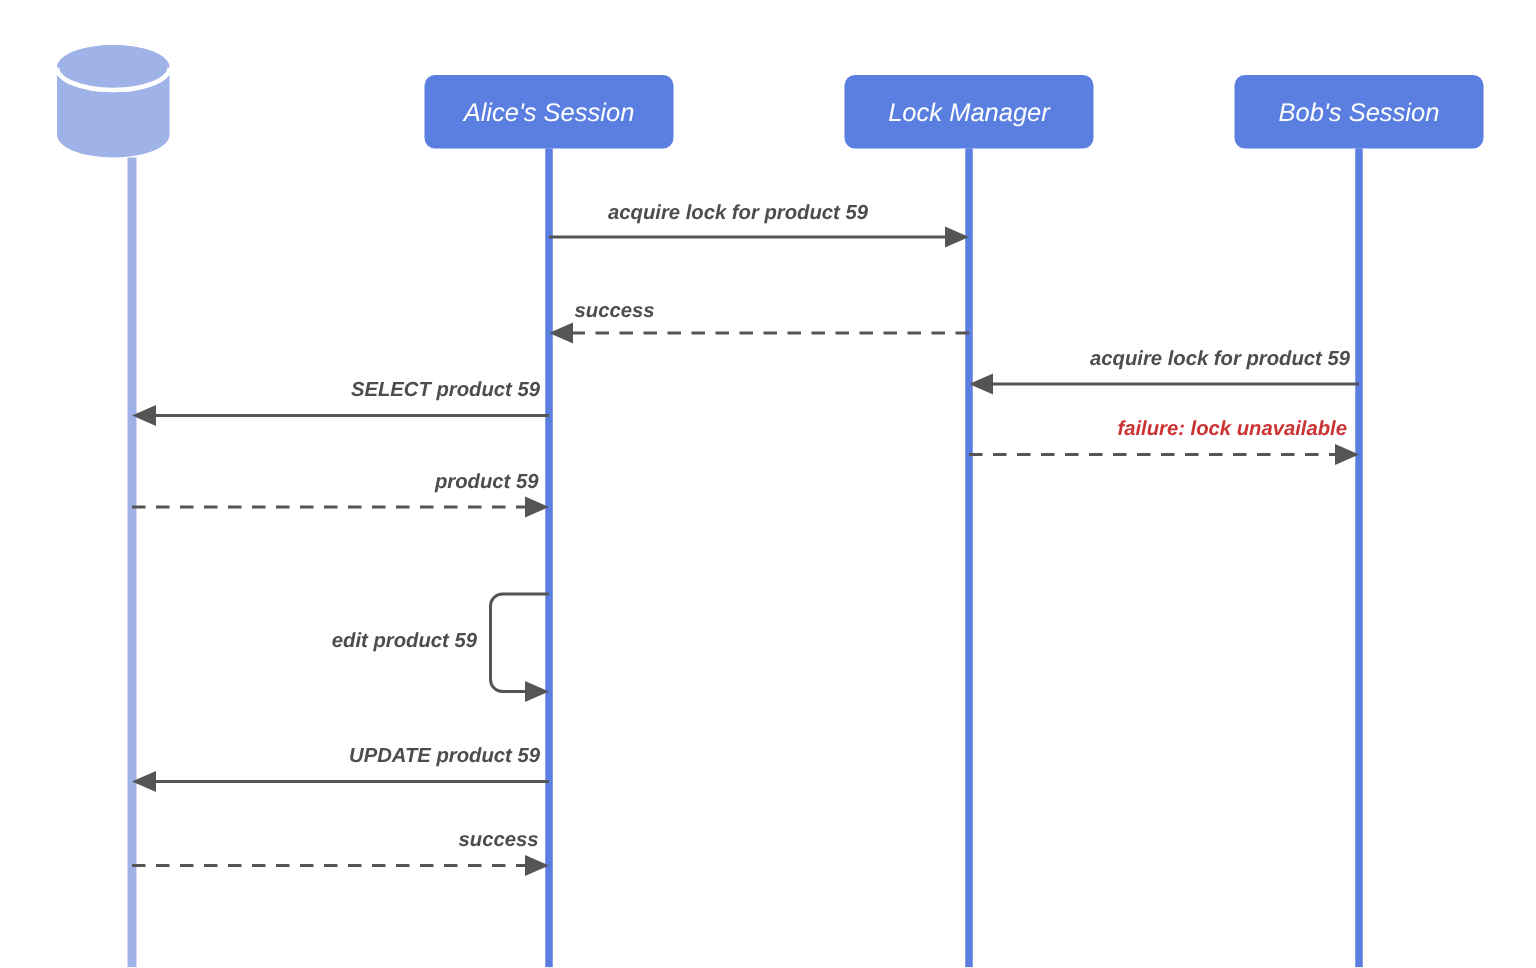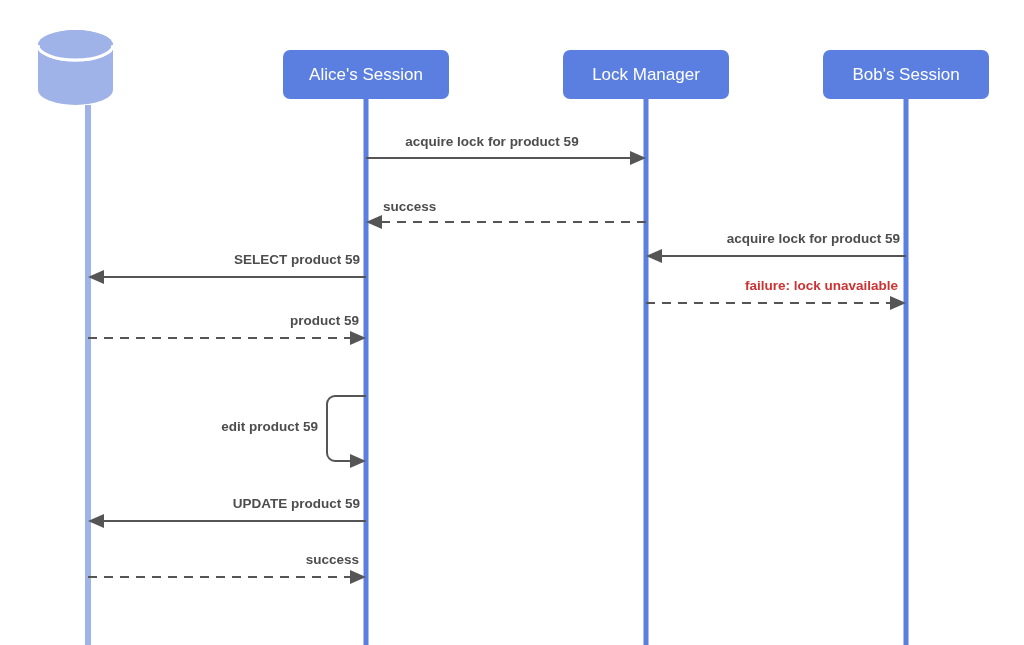--- a/index.html
+++ b/index.html
@@ -12,20 +12,21 @@
     font-family: "Liberation Sans", sans-serif;
     width: 1024px;
     height: 645px;
     overflow: hidden;
   }
   #diagram-root {
     position: relative;
     width: 1024px;
     height: 645px;
     background: #ffffff;
+    font-style: italic;
   }
   svg.diagram-canvas {
     position: absolute;
     top: 0;
     left: 0;
     width: 1024px;
     height: 645px;
   }
   .participant-label {
     font-family: "Liberation Sans", sans-serif;

